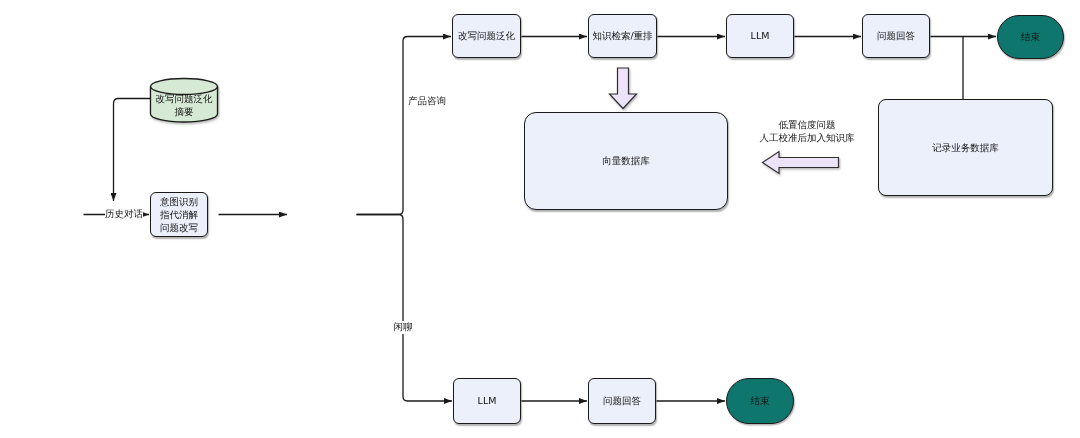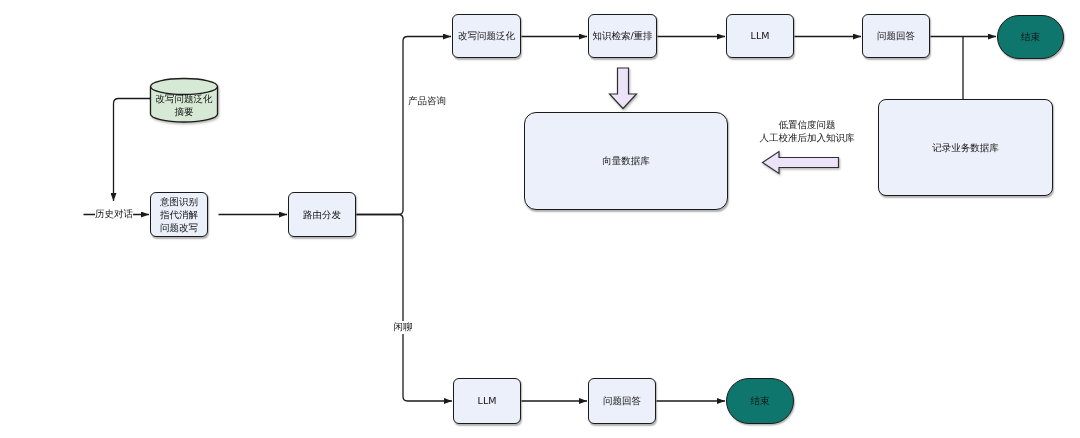--- a/index.html
+++ b/index.html
@@ -65,21 +65,20 @@
   </svg>
 
   <div class="node cyl-label" style="left:150px;top:88px;width:68px;height:34px;">改写问题泛化
 摘要</div>
 
 
   <div class="node rect" style="left:150px;top:192px;width:58px;height:45px;">意图识别
 指代消解
 问题改写</div>
 
-  <div class="node rect" style="left:288px;top:192px;width:68px;height:45px;">路由分发</div>
 
   <div class="node rect" style="left:452px;top:14px;width:69px;height:44px;">改写问题泛化</div>
 
   <div class="node rect" style="left:588px;top:14px;width:69px;height:44px;">知识检索/重排</div>
 
   <div class="node rect" style="left:726px;top:14px;width:68px;height:44px;">LLM</div>
 
   <div class="node rect" style="left:862px;top:14px;width:68px;height:44px;">问题回答</div>
 
   <div class="node stadium" style="left:997px;top:15px;width:67px;height:44px;">结束</div>
@@ -87,21 +86,21 @@
   <div class="node rect" style="left:524px;top:112px;width:204px;height:98px;border-radius:12px;">向量数据库</div>
 
   <div class="node rect" style="left:878px;top:99px;width:175px;height:97px;border-radius:8px;">记录业务数据库</div>
 
   <div class="node rect" style="left:453px;top:378px;width:68px;height:46px;">LLM</div>
 
   <div class="node rect" style="left:588px;top:378px;width:68px;height:46px;">问题回答</div>
 
   <div class="node stadium" style="left:726px;top:378px;width:68px;height:46px;">结束</div>
 
-  <div class="edge-label" style="left:95px;top:208px;width:38px;height:13px;text-align:right;">历史对话</div>
+  <div class="edge-label" style="left:105px;top:208px;width:38px;height:13px;text-align:right;">历史对话</div>
 
   <div class="edge-label" style="left:383px;top:95px;width:40px;height:13px;margin-left:24px;">产品咨询</div>
 
   <div class="edge-label" style="left:391px;top:321px;width:24px;height:13px;">闲聊</div>
 
   <div class="edge-label" style="left:745px;top:119px;width:110px;height:28px;background:transparent;margin-left:7px;">低置信度问题
 人工校准后加入知识库</div>
 
 </div>
 

